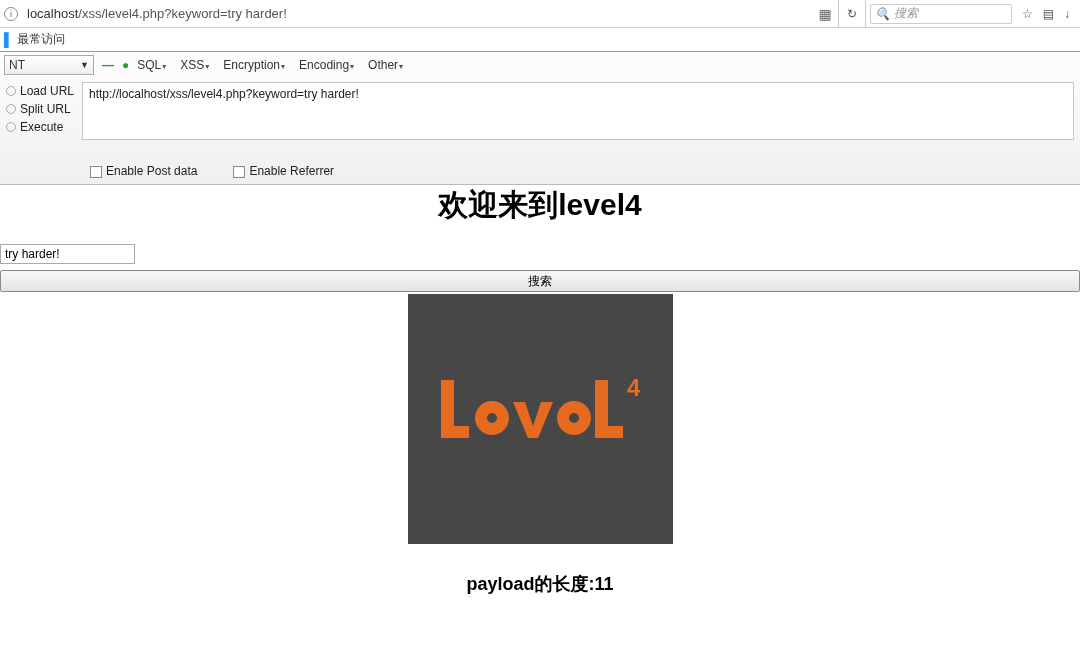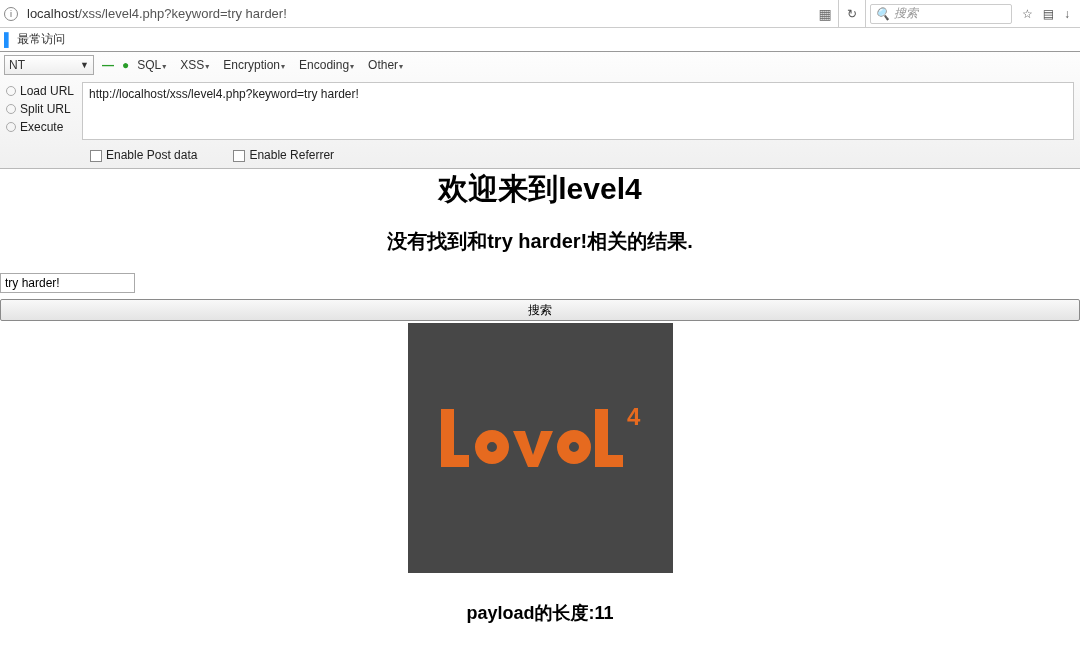--- a/index.html
+++ b/index.html
@@ -21,21 +21,21 @@
 .hb-row1 { display: flex; align-items: center; height: 26px; padding: 0 4px; gap: 8px; font-size: 12px; color: #333; }
 .hb-dd { background: linear-gradient(#fff,#eee); border: 1px solid #aaa; height: 20px; width: 90px; display: flex; align-items: center; padding: 0 4px; font-size: 12px; }
 .hb-dd .arrow { margin-left: auto; font-size: 9px; color: #333;}
 .hb-green { color: #2a9d2a; font-weight: bold; }
 .hb-menu { display: flex; gap: 14px; font-size: 12px; text-align: center; }
 .hb-menu span::after { content: "▾"; font-size: 8px; color: #555; margin-left: 1px;}
 .hb-body { display: flex; }
 .hb-left { width: 82px; padding: 4px 0; }
 .hb-left .item { display: flex; align-items: center; gap: 4px; padding: 2px 6px; font-size: 12px; color: #222; }
 .hb-left .dot { width: 10px; height: 10px; border: 1px solid #aaa; border-radius: 50%; display: inline-block; }
-.hb-ta { flex: 1; margin: 4px 6px 4px 0; background: #fff; border: 1px solid #c7c7c7; height: 58px; padding: 4px 6px; font-size: 12px; color: #222; }
+.hb-ta { flex: 1; margin: 4px 6px 20px 0; background: #fff; border: 1px solid #c7c7c7; height: 58px; padding: 4px 6px; font-size: 12px; color: #222; }
 .hb-row3 { display: flex; align-items: center; gap: 36px; padding: 4px 8px 6px 90px; font-size: 12px; color: #222;}
 .hb-row3 .cb { width: 12px; height: 12px; border: 1px solid #888; background: #fff; display: inline-block; vertical-align: middle; margin-right: 4px; }
 
 .content { text-align: center; }
 .h1 { font-size: 30px; font-weight: bold; margin-bottom: 18px; }
 .h2 { font-size: 20px; font-weight: bold; margin-bottom: 18px; }
 .form-row { margin-bottom: 0; display: flex; justify-content: center; gap: 6px; flex-direction: column; }
 .txt { width: 135px; height: 20px; border: 1px solid #aaa; padding: 1px 4px; font-size: 12px; }
 .btn { height: 22px; background: linear-gradient(#f8f8f8,#e4e4e4); border: 1px solid #8a8a8a; padding: 0 10px; font-size: 12px; border-radius: 2px; }
 .level-img { width: 265px; height: 250px; background: #474747; margin: 2px auto 12px; position: relative; display: flex; align-items: center; justify-content: center; }
@@ -103,21 +103,20 @@
     <div class="hb-ta">http://localhost/xss/level4.php?keyword=try harder!</div>
   </div>
   <div class="hb-row3">
     <label><span class="cb"></span><span>Enable Post data</span></label>
     <label><span class="cb"></span><span>Enable Referrer</span></label>
   </div>
 </div>
 
 <div class="content">
   <div class="h1">欢迎来到level4</div>
-  <div class="h2">没有找到和try harder!相关的结果.</div>
   <div class="form-row">
     <input class="txt" type="text" value="try harder!" style="">
     <button class="btn">搜索</button>
   </div>
   <div class="level-img">
     <svg width="210" height="90" viewBox="0 0 210 90">
       <g fill="#e66a1f">
         <rect x="6" y="6" width="13" height="58"></rect>
         <rect x="6" y="52" width="28" height="12"></rect>
         <path d="M40 44 a17 17 0 0 1 34 0 a17 17 0 0 1 -34 0 M52 44 a5 5 0 0 0 10 0 a5 5 0 0 0 -10 0" fill-rule="evenodd"></path>

